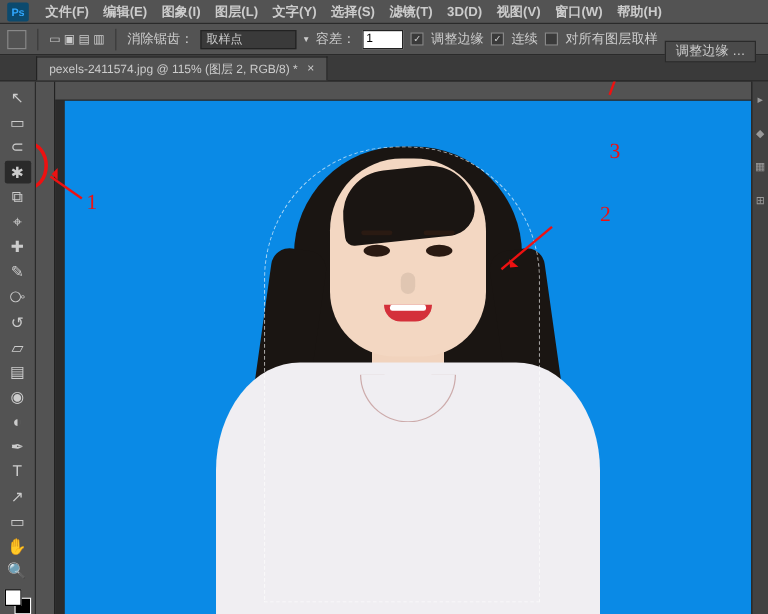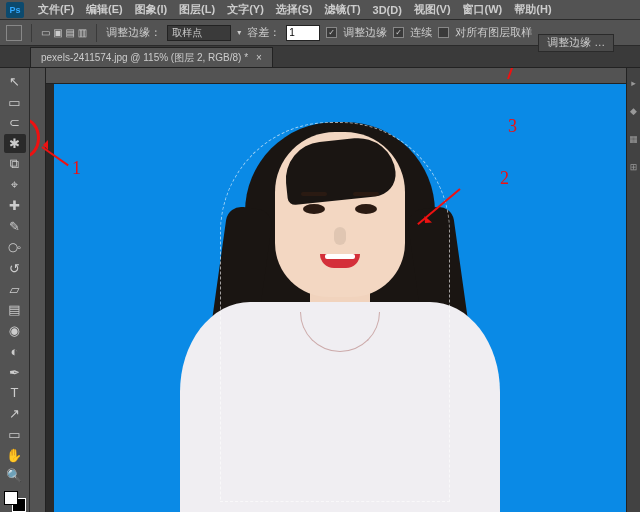--- a/index.html
+++ b/index.html
@@ -4,21 +4,21 @@
 <style>
   * { margin:0; padding:0; box-sizing:border-box; font-family:"Microsoft YaHei",Arial,sans-serif; }
   body { background:#535353; width:640px; height:512px; overflow:hidden; color:#ccc; font-size:11px; }
   .menubar { height:20px; background:#535353; display:flex; align-items:center; padding:0 6px; border-bottom:1px solid #2a2a2a; }
   .ps-logo { width:18px; height:16px; background:#0c4a6e; color:#31a8ff; font-weight:bold; font-size:9px; display:flex; align-items:center; justify-content:center; border-radius:2px; margin-right:8px; }
   .menu-item { padding:0 6px; cursor:default; font-size:11px;font-weight:bold; }
   .optbar { height:26px; background:#535353; display:flex; align-items:center; padding:0 6px; gap:6px; border-bottom:1px solid #2a2a2a; }
   .optbar .swatch { width:16px; height:16px; border:1px solid #888; display:inline-block; }
   .optbar .sep { width:1px; height:18px; background:#3a3a3a; margin:0 3px; }
   .optbar label { font-size:11px; }
-  .opt-input { width:64px; height:16px; background:#3a3a3a; border:1px solid #222; color:#ccc; font-size:10px; padding:0 4px; }
+  .opt-input { width:80px; height:16px; background:#3a3a3a; border:1px solid #222; color:#ccc; font-size:10px; padding:0 4px; }
   .num-input { width:34px; height:16px; background:#fff; border:1px solid #222; color:#000; font-size:10px; padding:0 2px; }
   .chk { width:11px; height:11px; background:#3a3a3a; border:1px solid #888; display:inline-flex; align-items:center; justify-content:center; font-size:8px; color:#ccc; }
   .chk.on::after { content:"✓"; }
   .refine-btn { height:18px; padding:0 8px; background:#4a4a4a; border:1px solid #2a2a2a; color:#ccc; font-size:11px; display:flex; align-items:center; cursor:pointer;margin-top:20px; }
   .tabbar { height:22px; background:#3a3a3a; display:flex; align-items:flex-end; padding-left:30px; border-bottom:1px solid #222; }
   .tab { height:20px; background:#535353; padding:0 10px; font-size:10px; color:#ccc; display:flex; align-items:center; border:1px solid #222; border-bottom:none;justify-content:center; }
   .tab .x { margin-left:8px; font-size:10px; }
   .workspace { display:flex; height:calc(512px - 20px - 26px - 22px); }
   .toolbox { width:30px; background:#535353; border-right:1px solid #2a2a2a; display:flex; flex-direction:column; align-items:center; padding-top:4px; gap:2px; }
   .tool { width:22px; height:20px; display:flex; align-items:center; justify-content:center; color:#ccc; font-size:13px; cursor:pointer; border-radius:2px; }
@@ -72,21 +72,21 @@
   <div class="menu-item">视图(V)</div>
   <div class="menu-item">窗口(W)</div>
   <div class="menu-item">帮助(H)</div>
 </div>
 
 <div class="optbar">
   <span class="swatch"></span>
   <span class="sep"></span>
   <span style="font-size:10px">▭ ▣ ▤ ▥</span>
   <span class="sep"></span>
-  <label>调整边缘：</label>
+  <label>消除锯齿：</label>
   <span class="opt-input">取样点</span>
   <span style="font-size:8px">▾</span>
   <label>容差：</label>
   <input class="num-input" value="1" style="">
   <span class="chk on"></span>
   <label>调整边缘</label>
   <span class="chk on"></span>
   <label>连续</label>
   <span class="chk"></span>
   <label>对所有图层取样</label>

